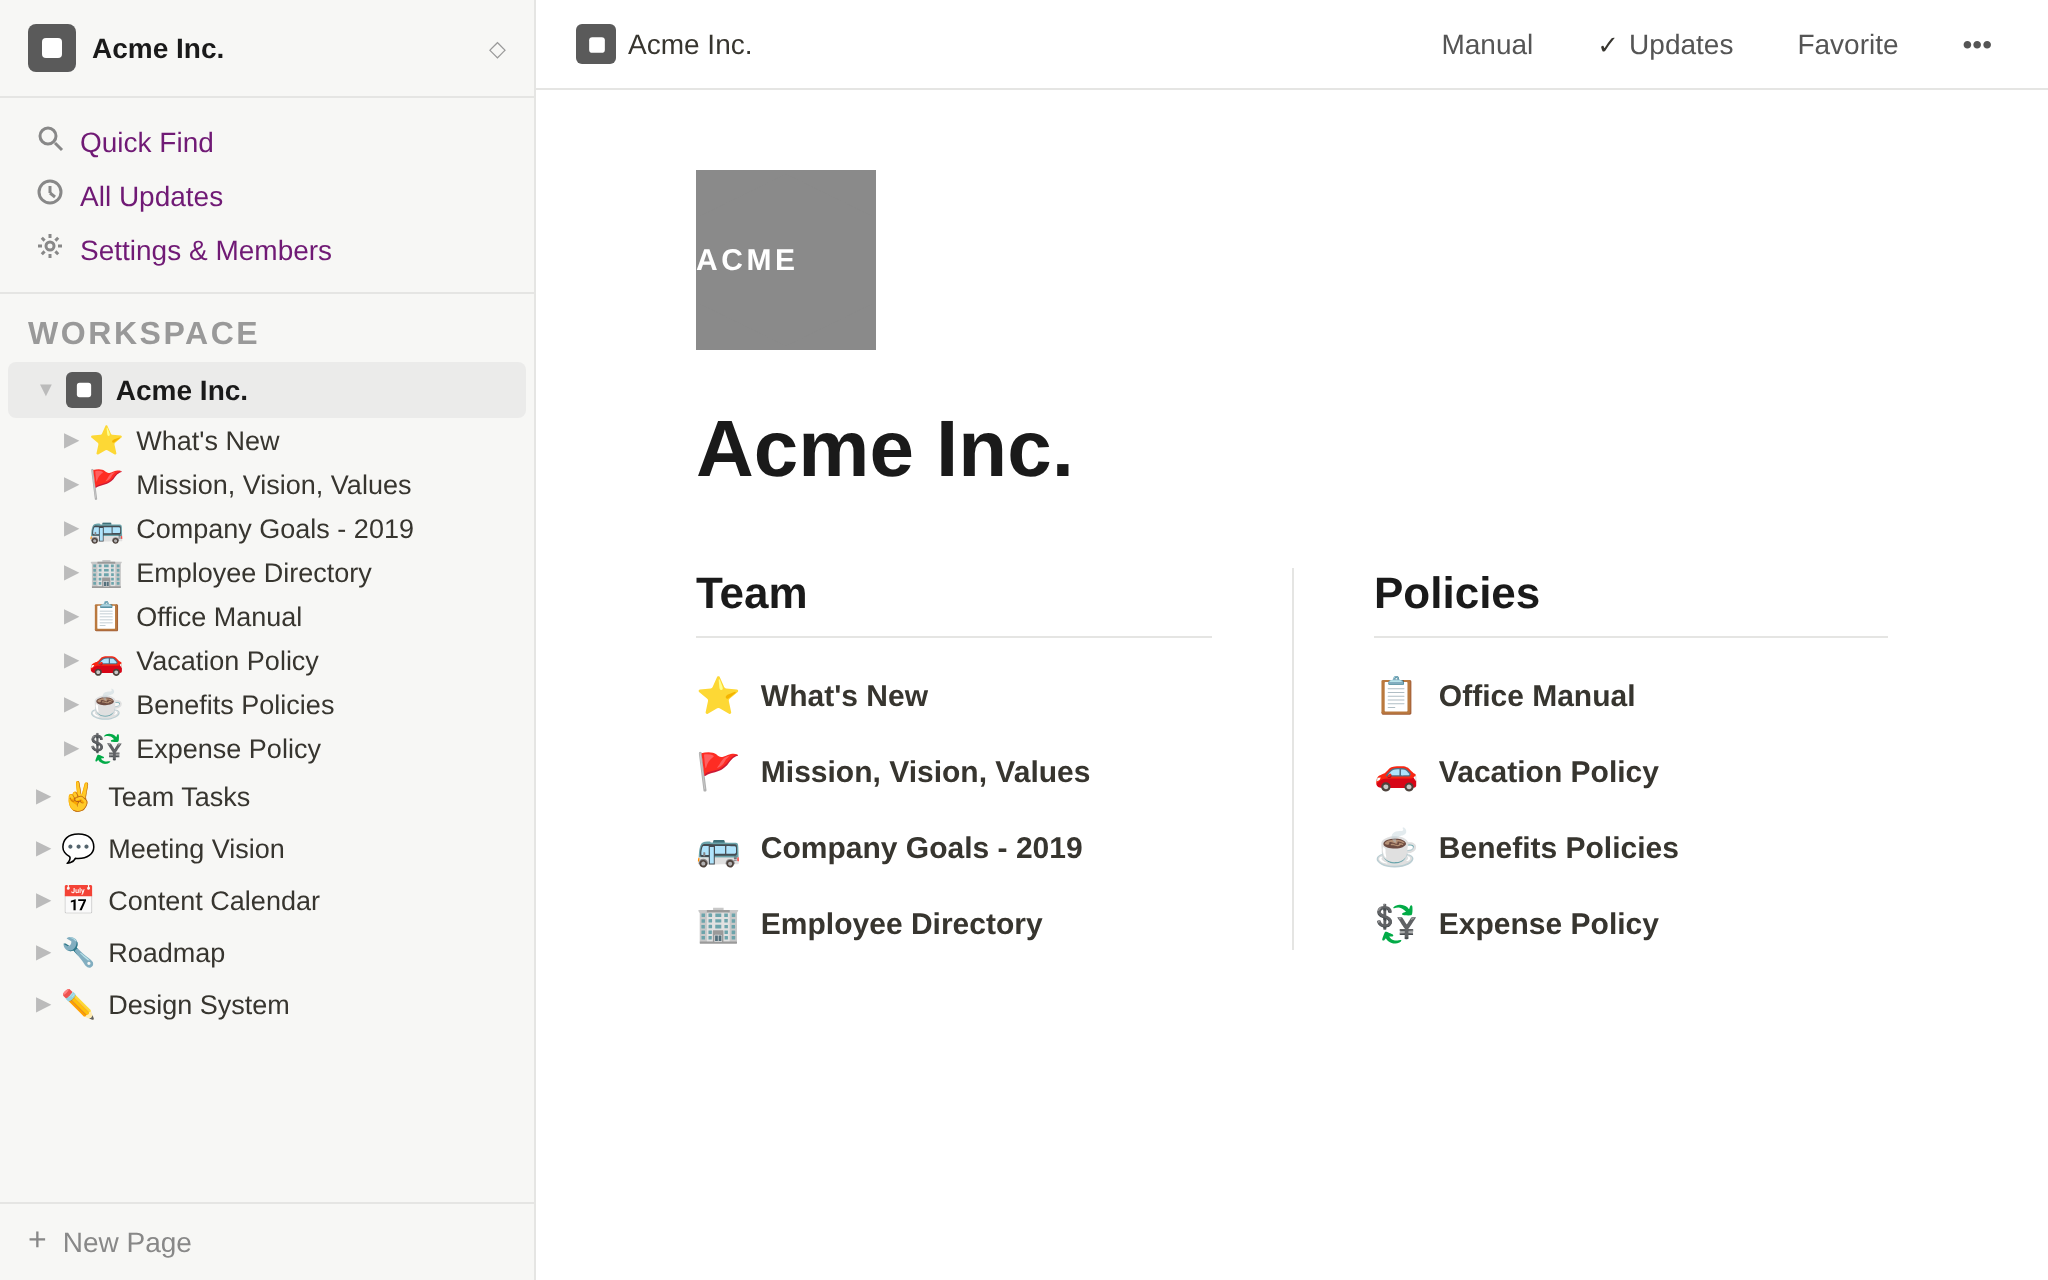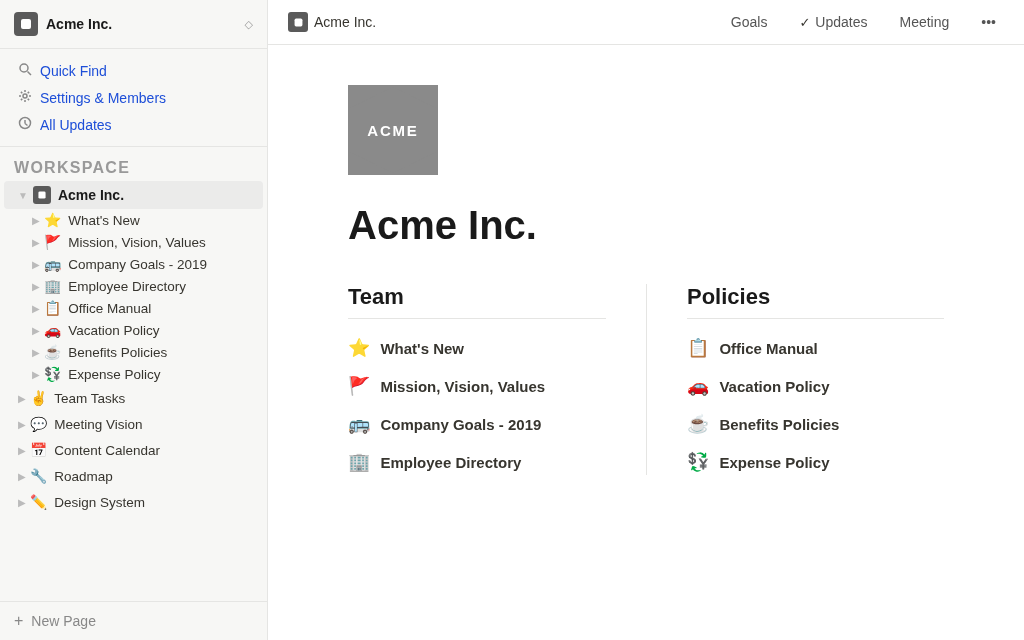--- a/index.html
+++ b/index.html
@@ -66,21 +66,21 @@
     .sidebar-nav {
       padding: 8px 0;
       border-bottom: 1px solid #e5e5e3;
     }
 
     .sidebar-nav-item {
       display: flex;
       align-items: center;
       padding: 5px 14px;
       cursor: pointer;
-      color: #1d4ed8;
+      color: #701a75;
       font-size: 14px;
       border-radius: 4px;
       margin: 0 4px;
     }
 
     .sidebar-nav-icon {
       margin-right: 8px;
       color: #888;
       font-size: 14px;
     }
@@ -323,36 +323,36 @@
         <svg width="14" height="14" viewBox="0 0 14 14" fill="none" stroke="#888" stroke-width="1.5">
           <circle cx="6" cy="6" r="4"></circle>
             <line x1="9.5" y1="9.5" x2="13" y2="13"></line>
         </svg>
       </span>
       <span>Quick Find</span>
     </div>
     <div class="sidebar-nav-item">
       <span class="sidebar-nav-icon">
         <svg width="14" height="14" viewBox="0 0 14 14" fill="none" stroke="#888" stroke-width="1.5">
-          <circle cx="7" cy="7" r="2"></circle>
-            <path d="M7 1v2M7 11v2M1 7h2M11 7h2M2.9 2.9l1.4 1.4M9.7 9.7l1.4 1.4M2.9 11.1l1.4-1.4M9.7 4.3l1.4-1.4"></path>
-        </svg>
-      </span>
-      <span>Settings &amp; Members</span>
-    </div>
-    <div class="sidebar-nav-item">
-      <span class="sidebar-nav-icon">
-        <svg width="14" height="14" viewBox="0 0 14 14" fill="none" stroke="#888" stroke-width="1.5">
           <circle cx="7" cy="7" r="5.5"></circle>
             <line x1="7" y1="4" x2="7" y2="7.5"></line>
             <line x1="7" y1="7.5" x2="9.5" y2="9.5"></line>
         </svg>
       </span>
       <span>All Updates</span>
     </div>
+    <div class="sidebar-nav-item">
+      <span class="sidebar-nav-icon">
+        <svg width="14" height="14" viewBox="0 0 14 14" fill="none" stroke="#888" stroke-width="1.5">
+          <circle cx="7" cy="7" r="2"></circle>
+            <path d="M7 1v2M7 11v2M1 7h2M11 7h2M2.9 2.9l1.4 1.4M9.7 9.7l1.4 1.4M2.9 11.1l1.4-1.4M9.7 4.3l1.4-1.4"></path>
+        </svg>
+      </span>
+      <span>Settings &amp; Members</span>
+    </div>
   </div>
 
   <div>
     <div class="workspace-label">WORKSPACE</div>
 
     <div class="workspace-item active">
       <span class="tree-arrow">▼</span>
       <div class="workspace-icon" style="width:18px;height:18px;margin-right:7px;border-radius:3px;">
         <svg viewBox="0 0 14 14" style="width:10px;height:10px;" fill="white">
             <rect x="2" y="2" width="10" height="10" rx="2"></rect>
@@ -447,39 +447,39 @@
     <div class="topbar-breadcrumb">
       <div class="ws-icon">
         <svg viewBox="0 0 14 14" fill="white">
             <rect x="2" y="2" width="10" height="10" rx="2"></rect>
           </svg>
       </div>
       <span style="color:#37352f;font-size:14px;">Acme Inc.</span>
     </div>
     <div class="topbar-actions">
       <div class="topbar-btn">
-        <span>Goals</span>
+        <span>Manual</span>
       </div>
       <div class="topbar-btn">
         <span class="topbar-updates-check">✓</span>
         <span>Updates</span>
       </div>
       <div class="topbar-btn">
-        <span>Meeting</span>
+        <span>Favorite</span>
       </div>
       <div class="topbar-dots">
         <span>•••</span>
       </div>
     </div>
   </div>
 
   <div class="page-content">
 
     <div style="display:flex;align-items:center;margin-bottom:28px;">
-      <div style="width:90px;height:90px;background:#8a8a8a;display:flex;align-items:center;justify-content:center;position:relative;">
+      <div style="width:90px;height:90px;background:#8a8a8a;display:flex;align-items:center;justify-content:flex-start;position:relative;">
         <svg viewBox="0 0 90 90" width="90" height="90" style="position:absolute;top:0;left:0;">
           <polygon points="45,2 88,23 88,67 45,88 2,67 2,23" fill="#8a8a8a"></polygon>
         </svg>
         <span style="color:#fff;font-size:15px;font-weight:800;letter-spacing:0.12em;position:relative;z-index:1;">ACME</span>
       </div>
     </div>
 
     <h1 class="page-title">Acme Inc.</h1>
 
     <div class="sections-grid">

